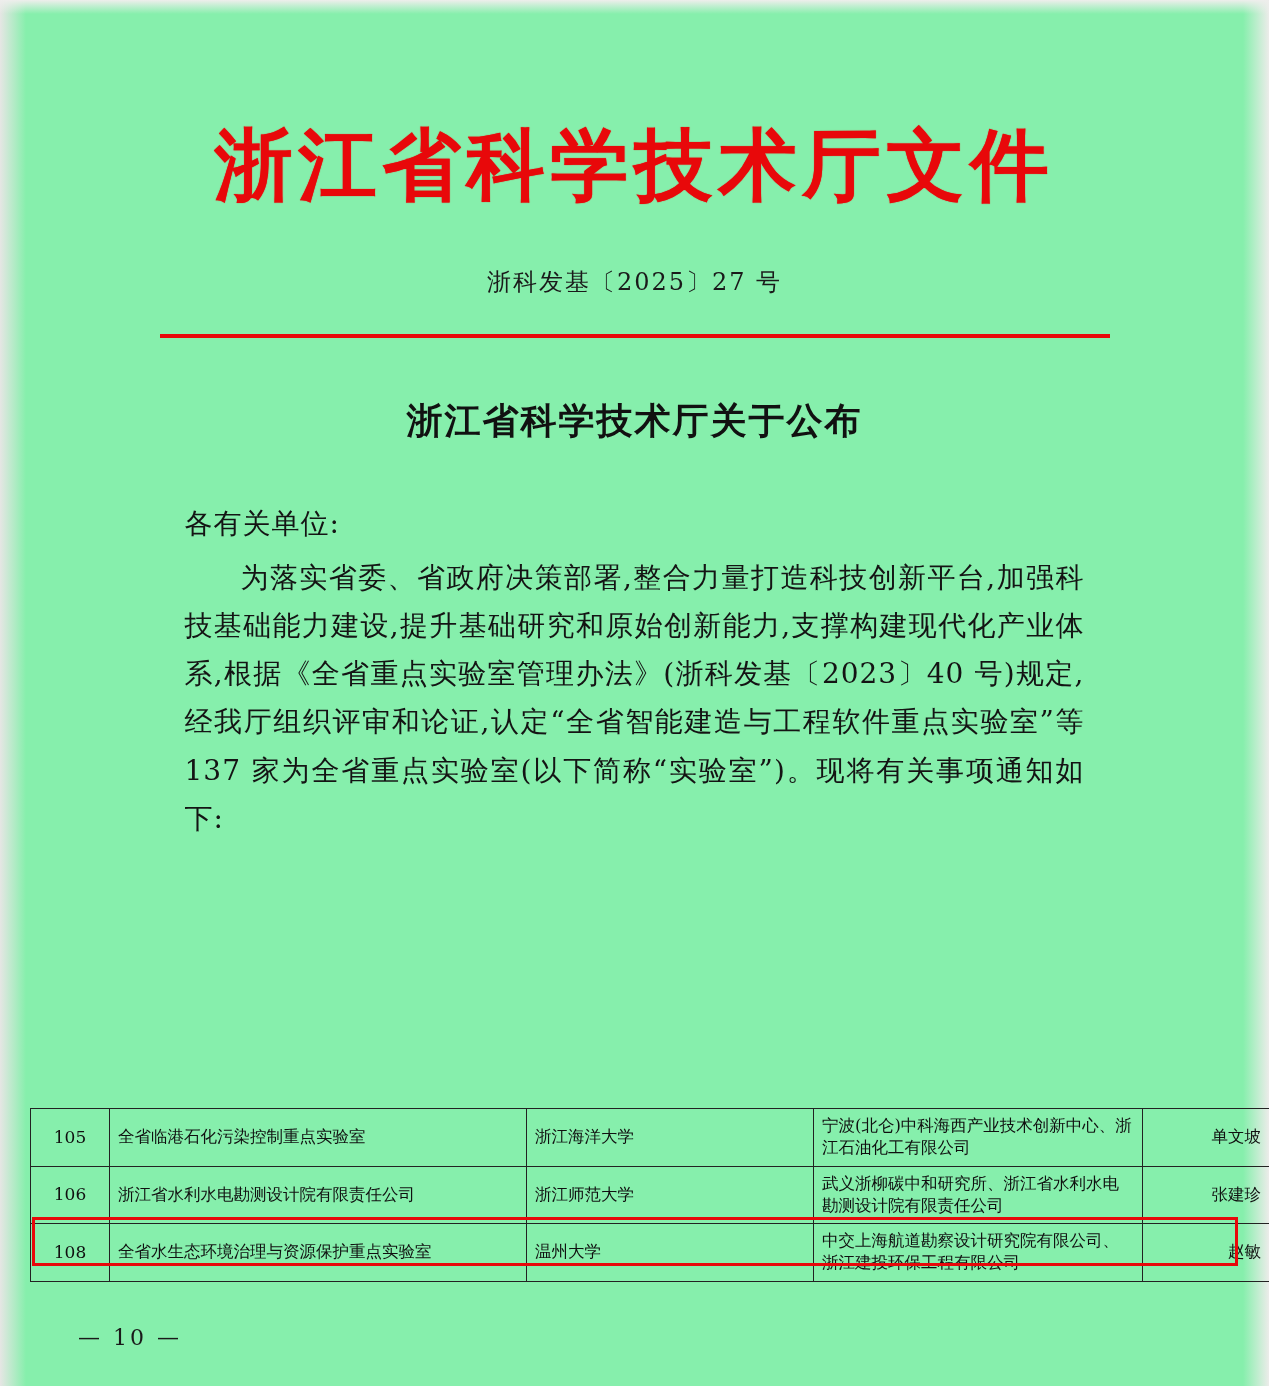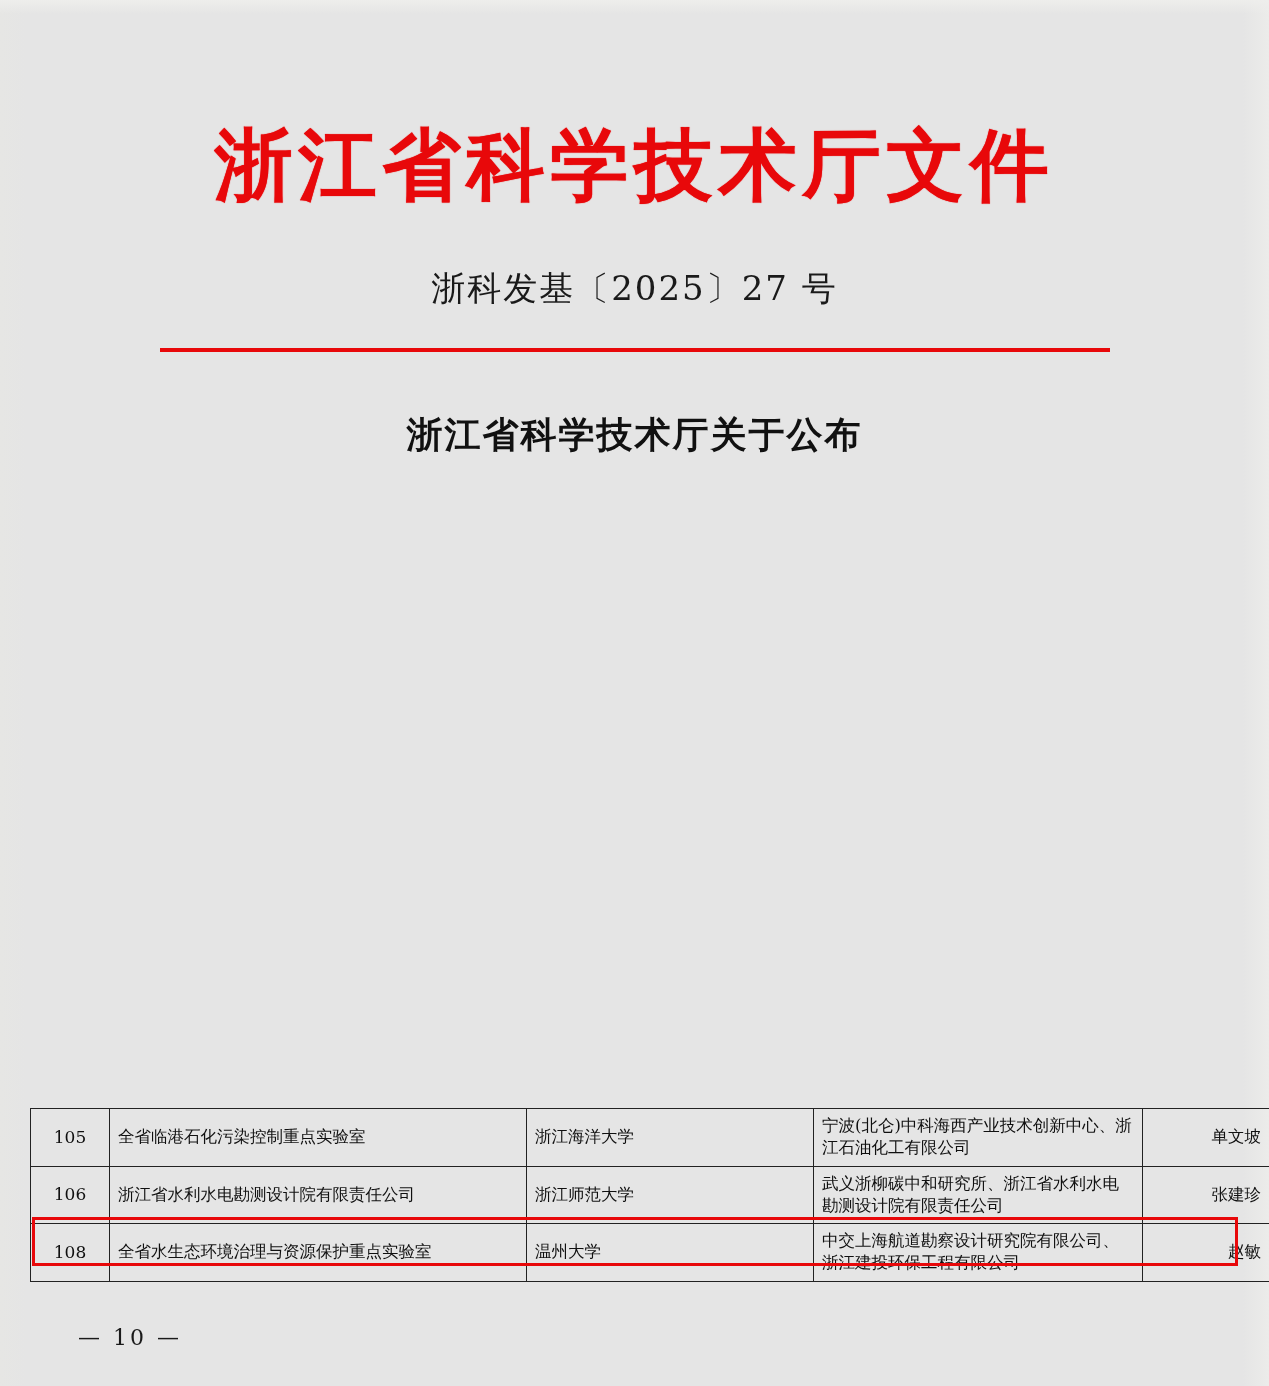--- a/index.html
+++ b/index.html
@@ -11,42 +11,42 @@
     width: 1269px;
     height: 1386px;
     position: relative;
     font-family: "DejaVu Serif", "Liberation Serif", serif;
     overflow: hidden;
   }
 
   .page {
     position: absolute;
     inset: 0;
-    background: #e5e5e5;
+    background: #86efac;
   }
 
   
   .doc-header {
     text-align: center;
     padding-top: 126px;
   }
   .doc-title-red {
     color: #e8080a;
     font-family: "DejaVu Serif", "Liberation Serif", serif;
     font-weight: 700;
     font-size: 78px;
     letter-spacing: 6px;
     line-height: 1;
     text-shadow: 0 0 1px #e8080a;
   }
 
   .doc-number {
     margin-top: 62px;
     text-align: center;
-    font-size: 34px;
+    font-size: 24px;
     letter-spacing: 2px;
     color: #1a1a1a;
   }
 
   .red-rule {
     margin: 36px auto 0 auto;
     width: 950px;
     height: 4px;
     background: #e8080a;
   }
@@ -161,20 +161,24 @@
   </div>
 
   <div class="doc-number">浙科发基〔2025〕27 号</div>
 
   <div class="red-rule"></div>
 
   <div class="headline">
     <span>浙江省科学技术厅关于公布</span>
   </div>
 
+  <div class="body-text">
+    <div class="salutation">各有关单位:</div>
+    <div class="para">为落实省委、省政府决策部署,整合力量打造科技创新平台,加强科技基础能力建设,提升基础研究和原始创新能力,支撑构建现代化产业体系,根据《全省重点实验室管理办法》(浙科发基〔2023〕40 号)规定,经我厅组织评审和论证,认定“全省智能建造与工程软件重点实验室”等 137 家为全省重点实验室(以下简称“实验室”)。现将有关事项通知如下:</div>
+  </div>
 
   <div class="table-wrap">
     <table class="result-table">
       <tbody>
         <tr>
           <td class="c-no">105</td>
           <td class="c-name">全省临港石化污染控制重点实验室</td>
           <td class="c-host">浙江海洋大学</td>
           <td class="c-joint">宁波(北仑)中科海西产业技术创新中心、浙江石油化工有限公司</td>
           <td class="c-person">单文坡</td>

